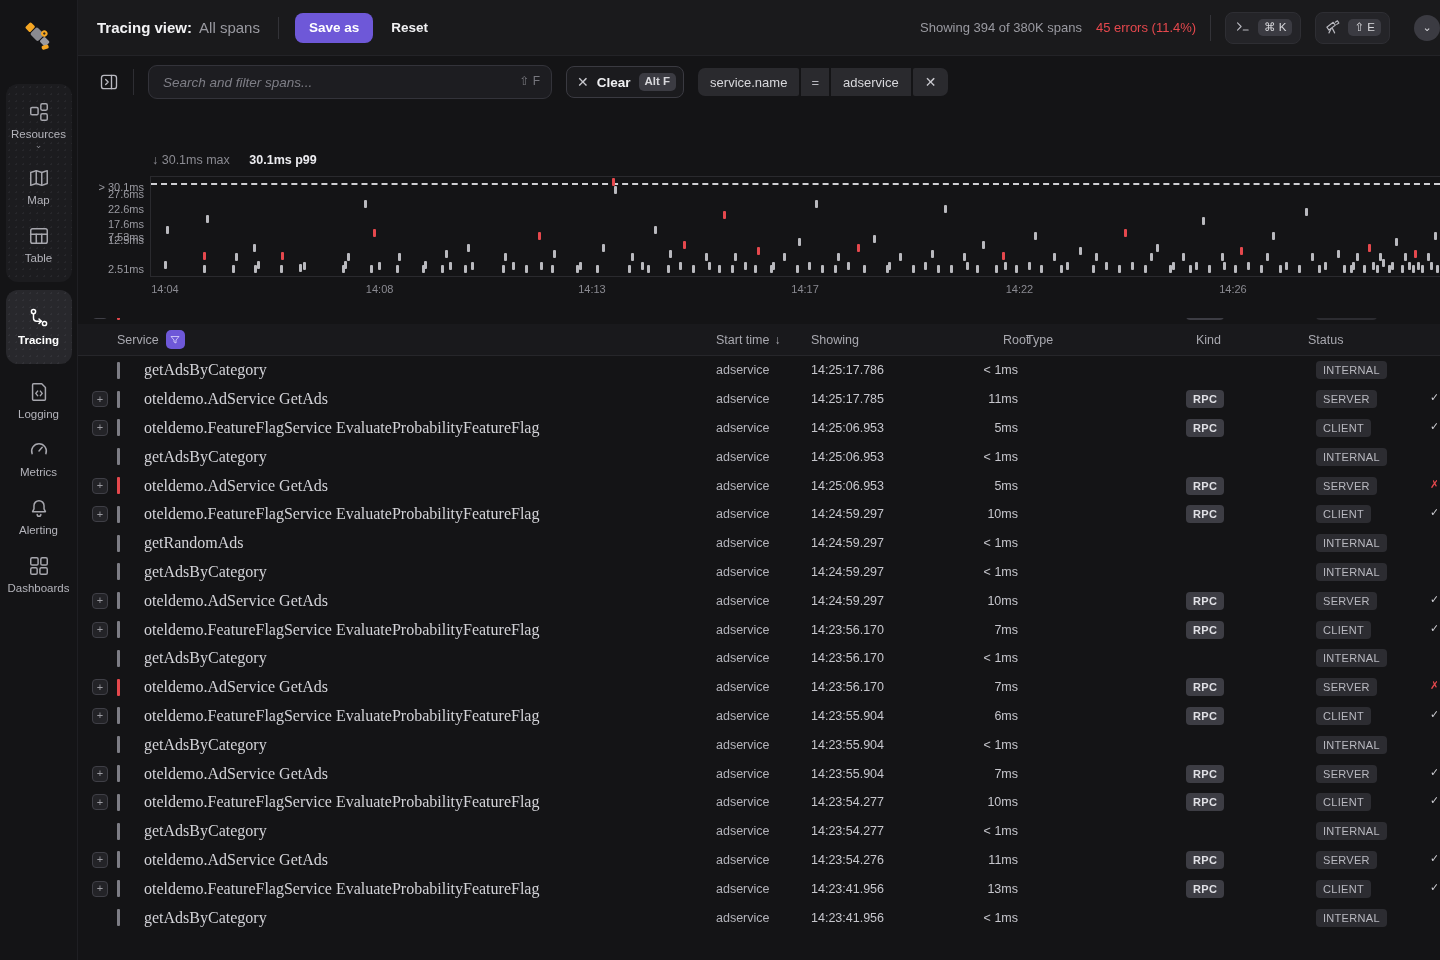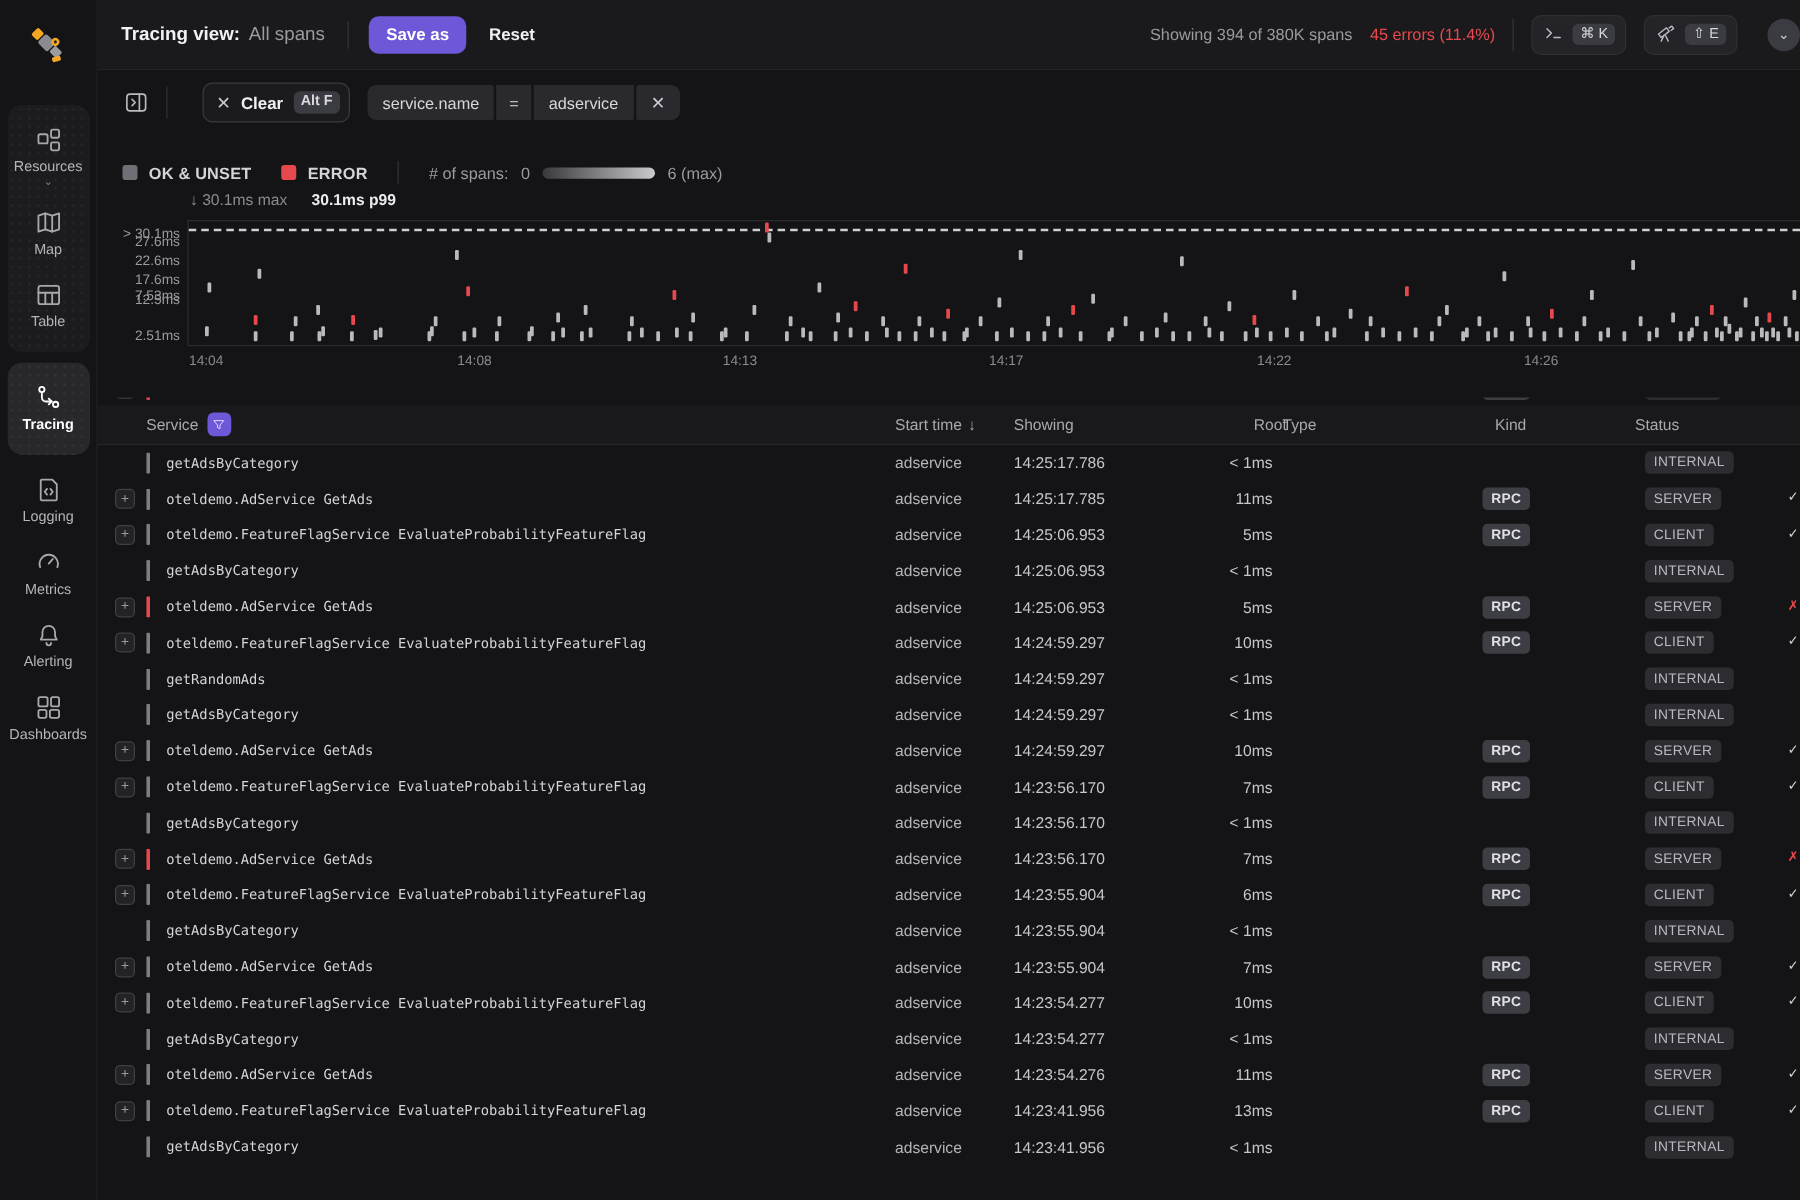--- a/index.html
+++ b/index.html
@@ -149,21 +149,21 @@
   .rows { flex:1; overflow:hidden; }
   .trow { height:28.8px; cursor:pointer; }
   .c-exp { display:flex; justify-content:flex-start; padding-left:14px; }
   .exp { width:16px; height:16px; border:1px solid #3f3f46; background:#232327;
     border-radius:4px; color:#9a9aa0; font-size:11px; line-height:13px; text-align:center;
     cursor:pointer; padding:0; }
   .exp.hidden { visibility:hidden; }
   .c-name { display:flex; align-items:center; overflow:hidden; }
   .bar { width:3px; height:17px; border-radius:1px; background:#7d7d85; flex:0 0 3px; }
   .bar.err { background:#e5484d; }
-  .nm { margin-left:13px; font-size:11px; color:#d3d3d8; white-space:nowrap; }
+  .nm { margin-left:24px; font-size:16px; color:#d3d3d8; white-space:nowrap;font-family:Liberation Serif, serif; }
   .c-svc { font-size:12.5px; color:#b3b3ba; }
   .c-start { font-size:12.5px; color:#c6c6cc; }
   .c-dur { font-size:12.5px; color:#c6c6cc; text-align:right; }
   .c-root { font-size:12.5px; color:#b3b3ba; padding-left:65px; }
   .c-type { padding-left:8px; }
   .c-kind { padding-left:18px; }
   .badge { display:inline-block; font-size:11px; border-radius:4px; padding:3px 7px;
     letter-spacing:.3px; }
   .type-badge { background:#3d3d44; color:#e0e0e5; font-weight:bold; }
   .kind-badge { background:#2c2c31; color:#b9b9c0; }
@@ -321,44 +321,37 @@
 
     <div class="filterbar">
       <button class="panel-toggle">
         <svg width="20" height="20" viewBox="0 0 24 24">
             <rect x="3" y="4" width="18" height="16" rx="3"></rect>
             <path d="M15 4v16"></path>
             <path d="M8 9l3 3-3 3"></path>
           </svg>
       </button>
       <span class="fb-div"></span>
+      <div class="search-box">
+        <input class="search-input" type="text" placeholder="Search and filter spans..." style="">
+        <span class="search-hint">⇧ F</span>
+      </div>
       <button class="clear-btn">
         <span class="clear-x">✕</span>
         <span>Clear</span>
         <span class="kbd">Alt F</span>
       </button>
       <div class="chip">
         <span class="chip-seg">service.name</span>
         <span class="chip-seg op">=</span>
         <span class="chip-seg">adservice</span>
         <span class="chip-seg x">✕</span>
       </div>
     </div>
 
-    <div class="legend">
-      <span class="sw ok"></span>
-      <span class="legend-label">OK &amp; UNSET</span>
-      <span class="sw err"></span>
-      <span class="legend-label">ERROR</span>
-      <span class="legend-div"></span>
-      <span class="legend-dim"># of spans:</span>
-      <span class="legend-dim" style="margin-left:10px">0</span>
-      <span class="grad"></span>
-      <span class="legend-dim">6 (max)</span>
-    </div>
 
     <div class="chart">
       <div class="chart-head">
         <span class="chart-max">↓ 30.1ms max</span>
         <span class="chart-p99">30.1ms p99</span>
       </div>
       <div class="plot" id="plot">
         <div class="dash-line"></div>
       <div class="tick" style="left: 1%; bottom: 7.5px;"></div>
           <div class="tick" style="left: 1.2%; bottom: 42px;"></div>

